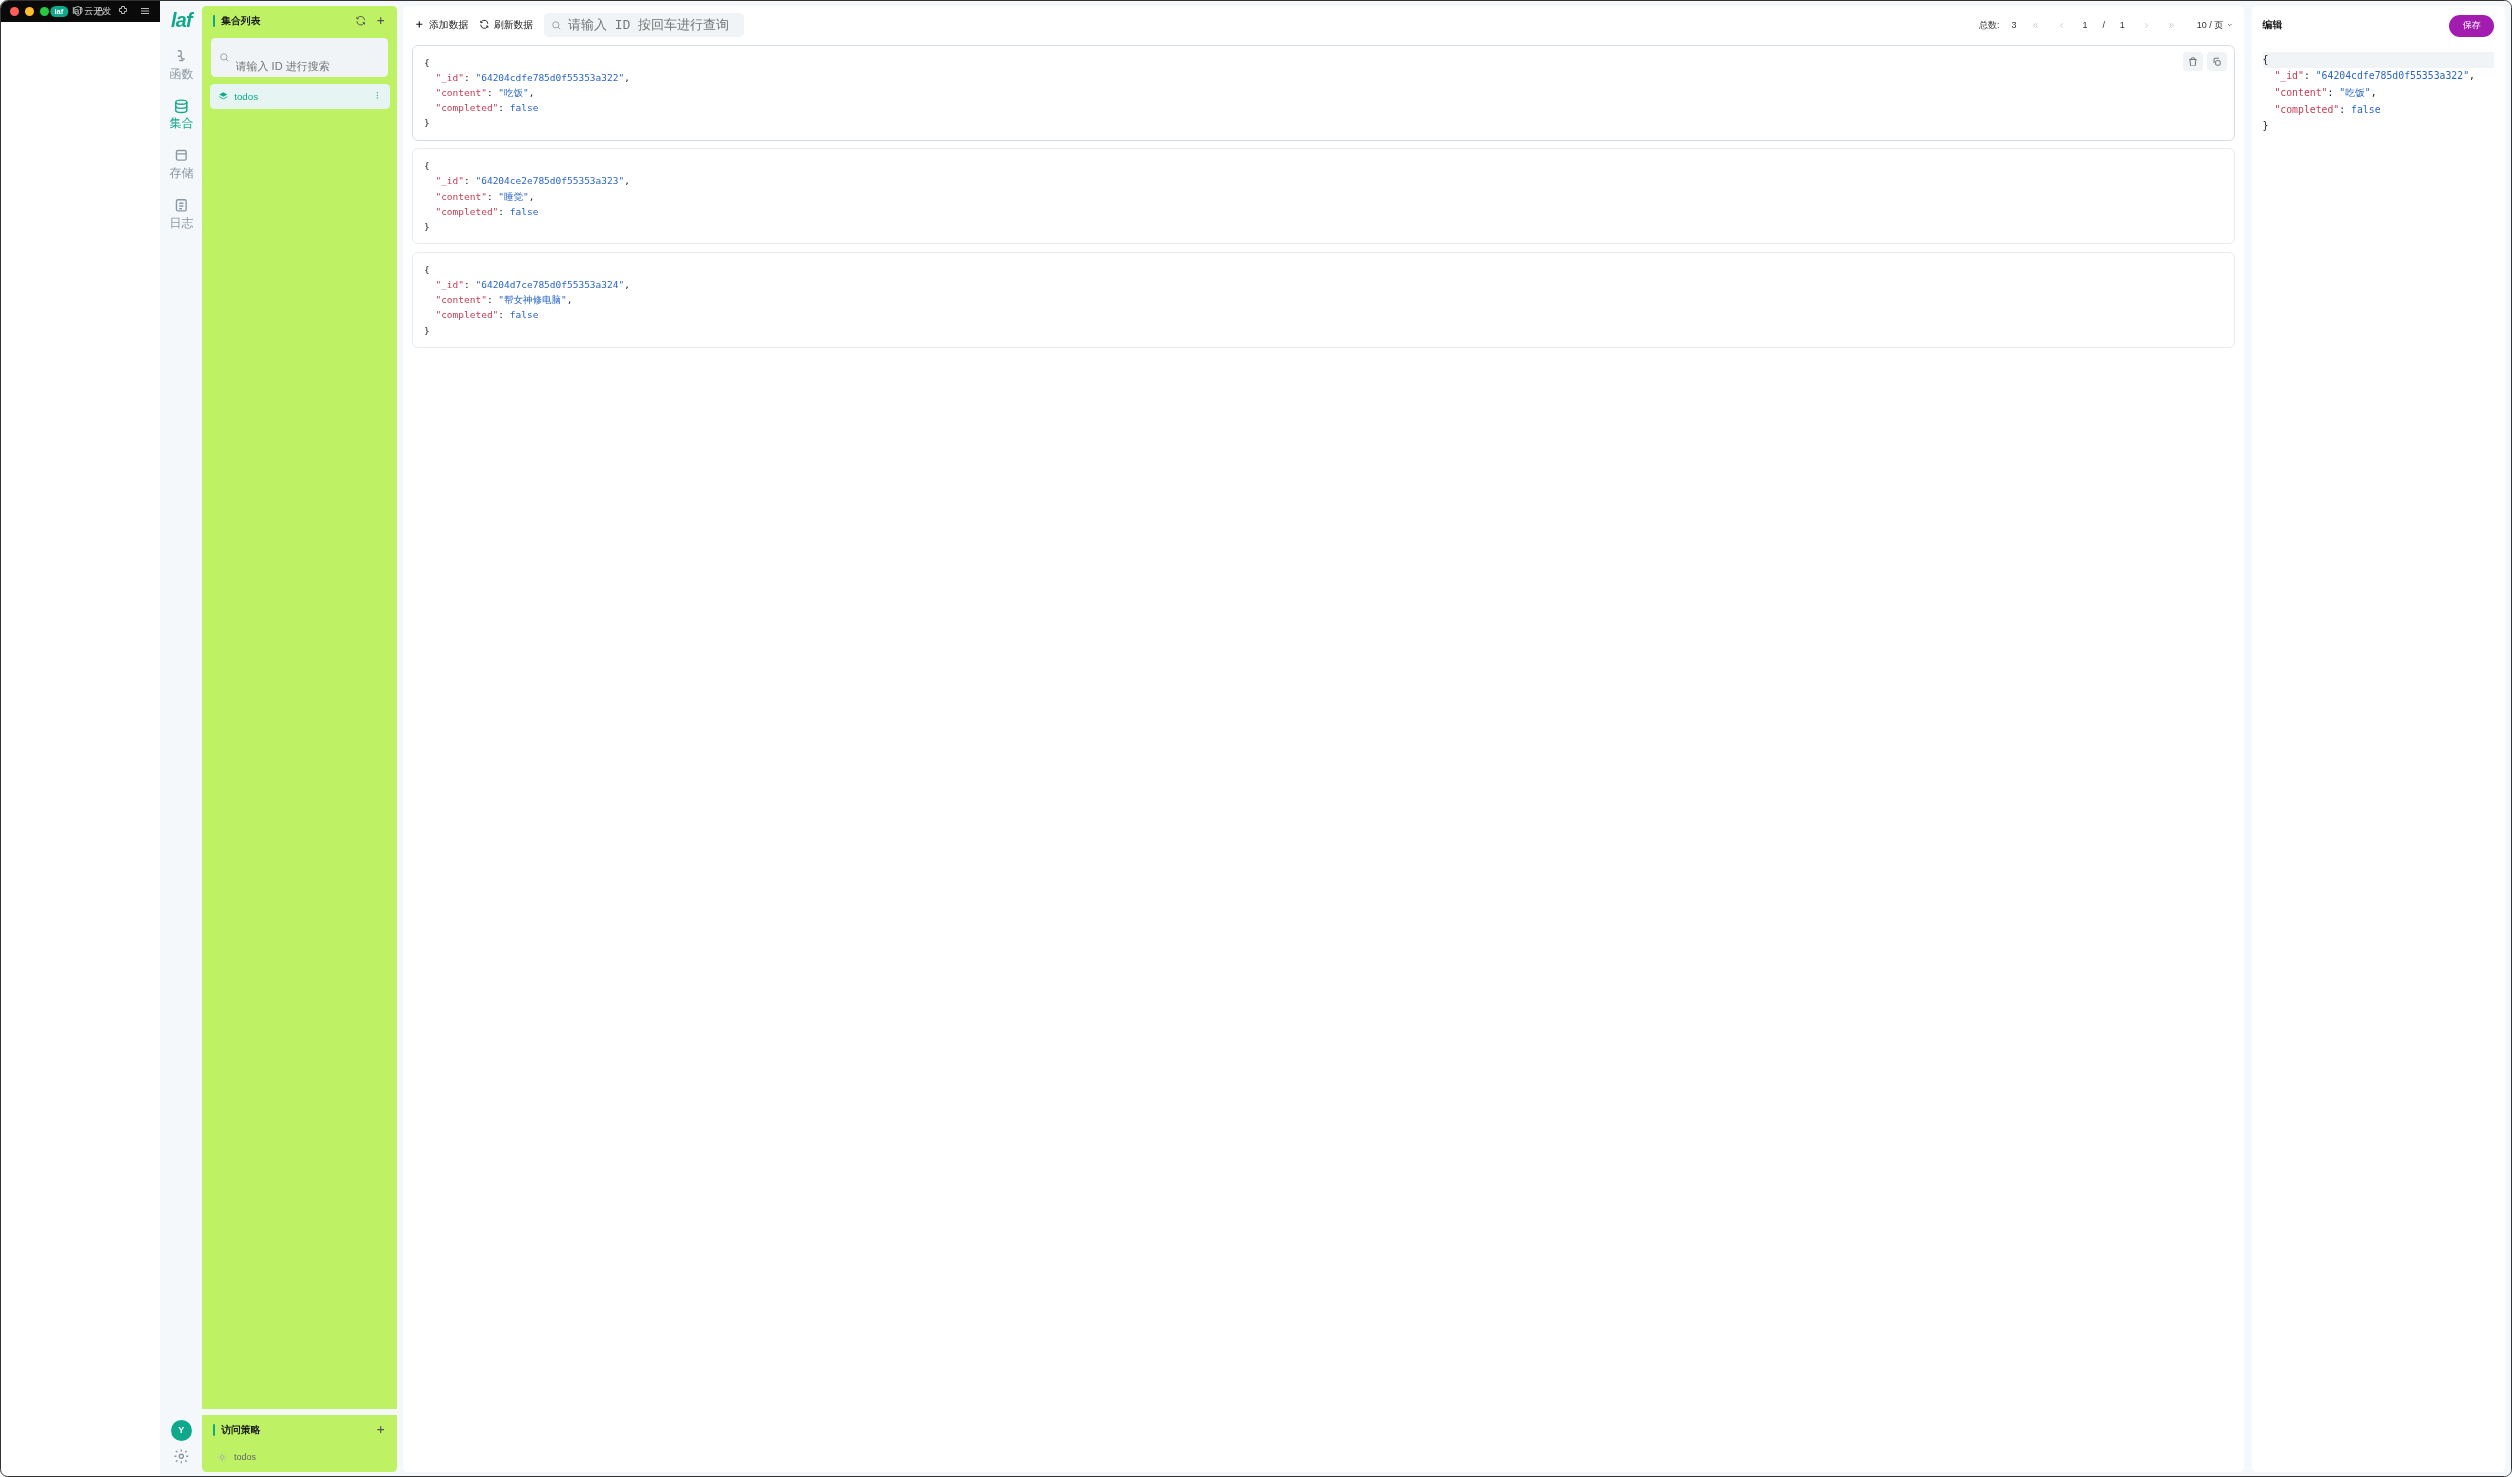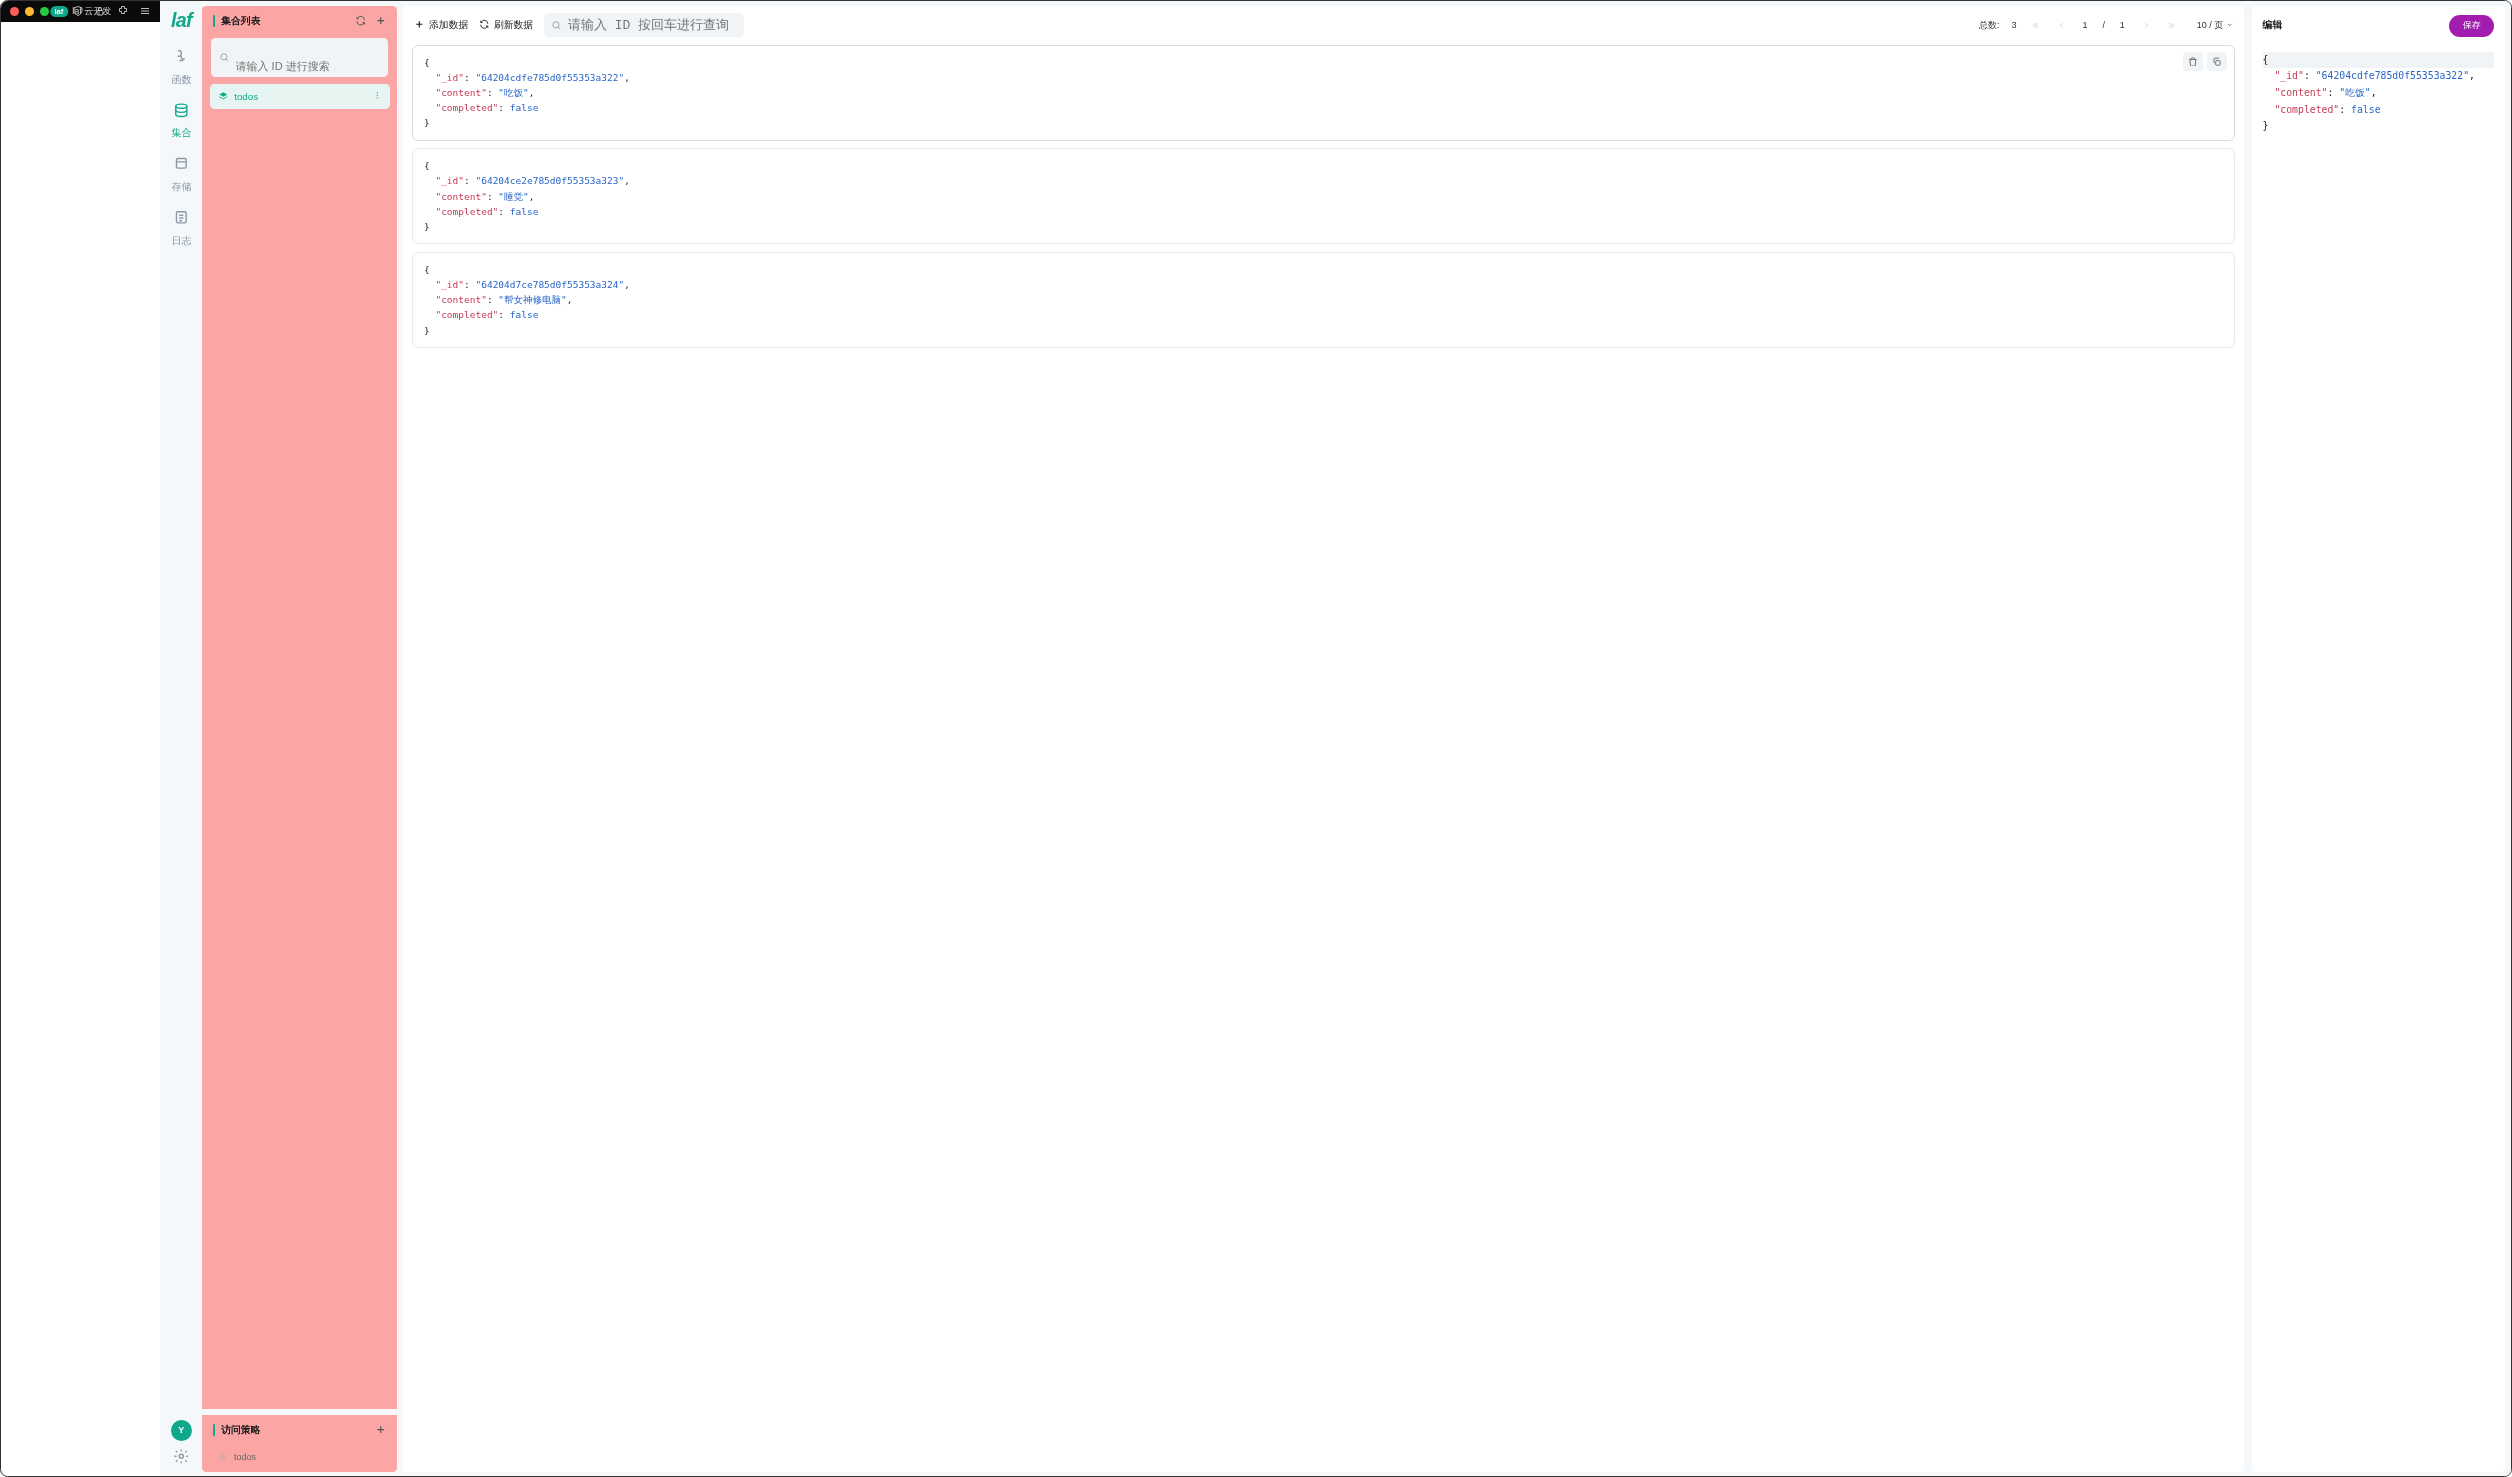--- a/index.html
+++ b/index.html
@@ -95,42 +95,42 @@
       padding: 6px 0;
       color: #8a98a5;
       cursor: pointer;
       border-radius: 4.5px;
       margin-bottom: 3px;
     }
     .nav-item.active {
       color: #0fa88a;
     }
     .nav-item svg { width: 16.6px; height: 16.6px; }
-    .nav-label { font-size: 10px; margin-top: 8px; }
+    .nav-label { font-size: 12px; margin-top: 1px; }
     .nav-bottom {
       margin-top: auto;
       margin-bottom: 9px;
       display: flex;
       flex-direction: column;
       align-items: center;
       gap: 7.6px;
     }
     .avatar {
       width: 21px; height: 21px; border-radius: 50%;
       background: #0fa88a;
       color: #fff;
       display: flex; align-items: center; justify-content: center;
       font-size: 9px; font-weight: 600;
     }
     .gear { color: #8a98a5; }
     .gear svg { width: 16.6px; height: 16.6px; }
     
     .side-panel {
       width: 195px;
-      background: #fca5a5;
+      background: #bef264;
       border-radius: 4.5px;
       margin: 4.5px 0 4.5px 0;
       display: flex;
       flex-direction: column;
       overflow: hidden;
       justify-content: space-between;
     }
     .side-top { flex: 1; display: flex; flex-direction: column; }
     .panel-header {
       display: flex;

